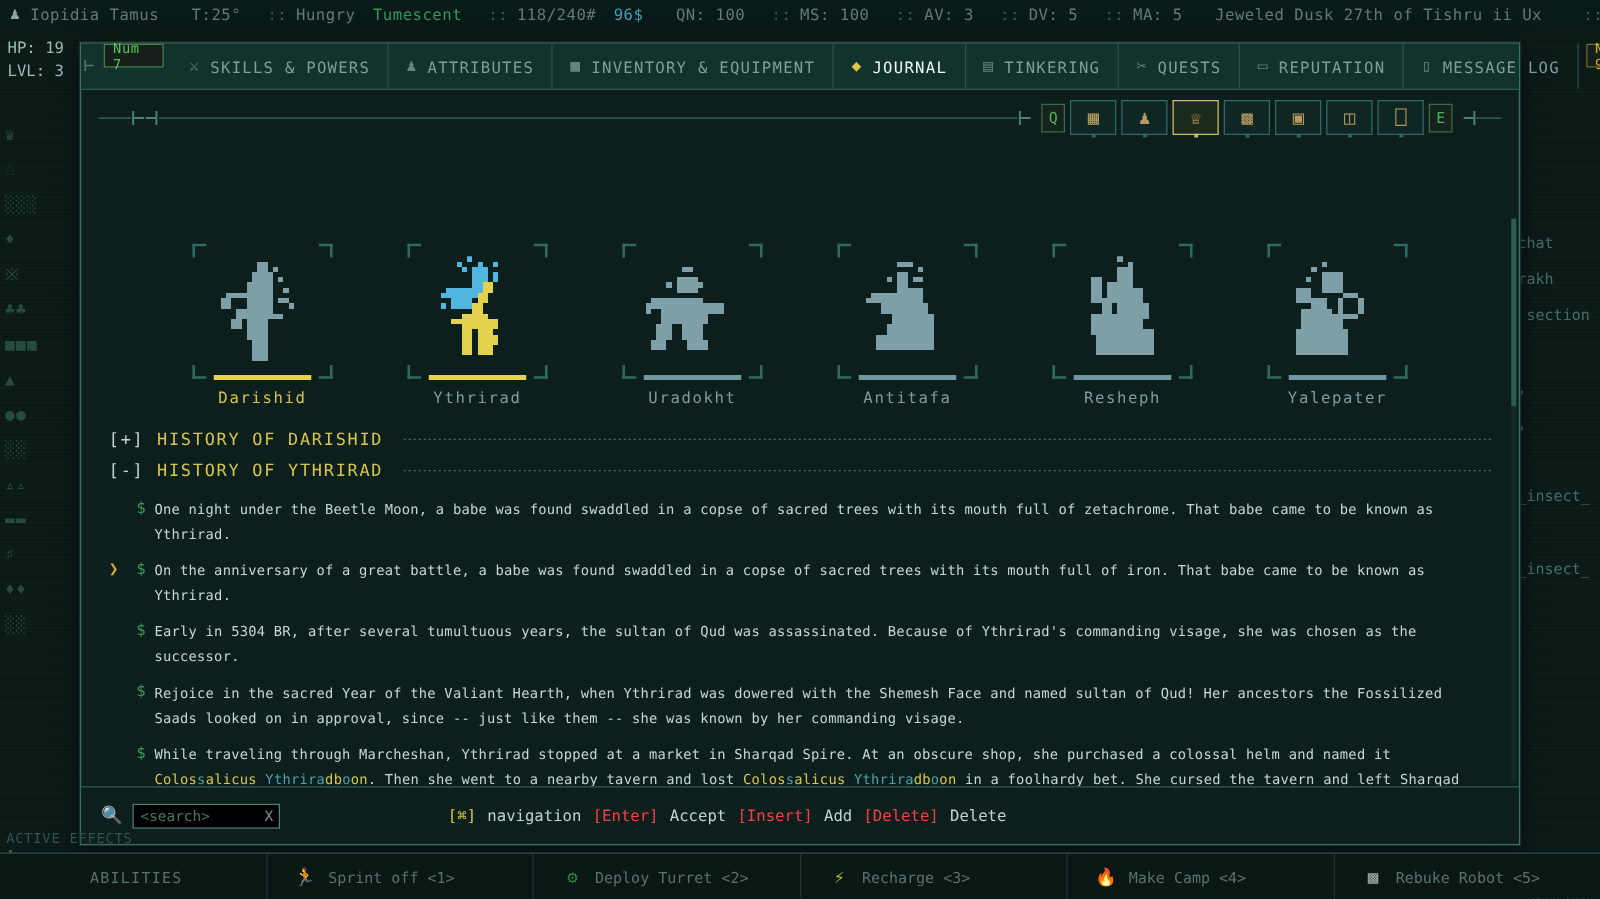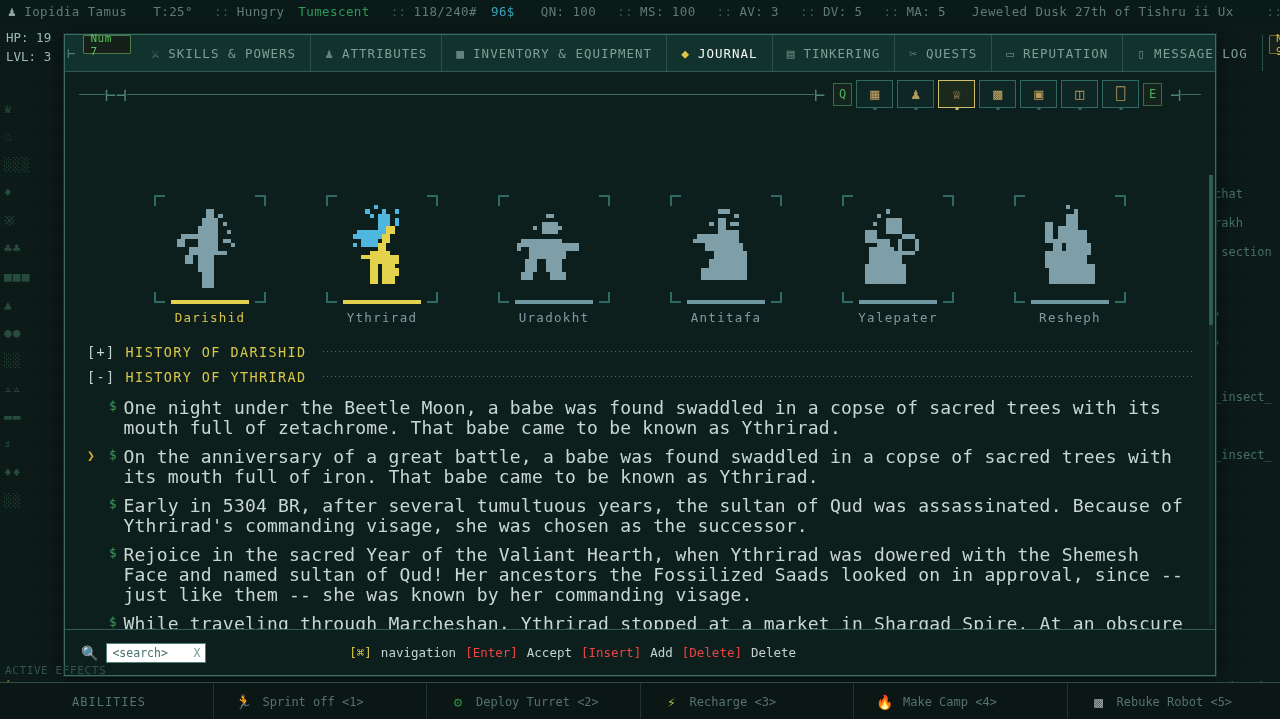--- a/index.html
+++ b/index.html
@@ -165,35 +165,35 @@
     flex:1 1 auto; height:1px; margin-left:6px;
     background-image: linear-gradient(to right, #4a6f66 35%, rgba(0,0,0,0) 0%);
     background-size: 4px 1px; background-repeat: repeat-x;
   }
   .entry { position:relative; display:flex; margin:9px 0 0 0; padding-left:22px; }
   .entry .caret {
     position:absolute; left:0; top:1px; color:#d8a833; font-size:13px;
   }
   .entry .dollar { color:#3f9c5a; margin-right:7px; flex:0 0 auto; font-size:12.5px; }
   .entry .txt {
-    color:#c9d6d2; font-size:18px; line-height:20px; letter-spacing:.2px;
+    color:#c9d6d2; font-size:11px; line-height:20px; letter-spacing:.2px;
   }
   .item-y { color:#d8c64c; }
   .item-c { color:#4c9fa8; }
 
   
   .footer {
     position:absolute; left:0; right:0; bottom:0; height:46px;
     border-top:1px solid #2f5c52; background:#0d1f1c;
     display:flex; align-items:center; padding:0 16px;
   }
   .search-wrap { display:flex; align-items:center; gap:8px; }
   .mag { color:#6c8f87; font-size:14px; }
   .search-box {
-    width:100px; height:20px; border:1px solid #4f8379; background:#ffffff;
+    width:118px; height:20px; border:1px solid #4f8379; background:#000000;
     display:flex; align-items:center; justify-content:space-between; padding:0 5px;
   }
   .search-box .ph { color:#49736b; font-size:11.5px; }
   .search-box .x { color:#7d9a93; font-size:11.5px; }
   .hints { margin-left:auto; margin-right:auto; display:flex; gap:9px; align-items:center;
            color:#c6d2cf; font-size:12.5px; transform:translateX(-130px); white-space:nowrap;}
   .hints .k { color:#ef4444; }
   .hints .navk { color:#d8c64c; }
 
   .scrollbar {
@@ -472,60 +472,60 @@
           <div class="p-name">Antitafa</div>
         </div>
 
         <div class="portrait">
           <span class="corner c-tl"></span>
           <span class="corner c-tr"></span>
           <span class="corner c-bl"></span>
           <span class="corner c-br"></span>
           <svg class="sprite" viewBox="0 0 24 22" shape-rendering="crispEdges">
             <g fill="#7e9fa8">
+              <rect x="11" y="0" width="1" height="1"></rect>
+                <rect x="13" y="1" width="1" height="1"></rect>
+              <rect x="11" y="2" width="3" height="4"></rect>
+              <rect x="6" y="4" width="2" height="5"></rect>
+              <rect x="9" y="5" width="2" height="4"></rect>
+              <rect x="8" y="8" width="2" height="4"></rect>
+              <rect x="11" y="6" width="5" height="5"></rect>
+              <rect x="16" y="9" width="1" height="3"></rect>
+              <rect x="6" y="11" width="10" height="4"></rect>
+              <rect x="7" y="14" width="11" height="5"></rect>
+            </g>
+          </svg>
+          <div class="pedestal"></div>
+          <div class="p-name">Resheph</div>
+        </div>
+
+        <div class="portrait">
+          <span class="corner c-tl"></span>
+          <span class="corner c-tr"></span>
+          <span class="corner c-bl"></span>
+          <span class="corner c-br"></span>
+          <svg class="sprite" viewBox="0 0 24 22" shape-rendering="crispEdges">
+            <g fill="#7e9fa8">
               <rect x="7" y="2" width="1" height="1"></rect>
                 <rect x="9" y="1" width="1" height="1"></rect>
               <rect x="6" y="4" width="1" height="1"></rect>
               <rect x="9" y="3" width="4" height="4"></rect>
               <rect x="4" y="6" width="3" height="3"></rect>
               <rect x="7" y="8" width="3" height="3"></rect>
               <rect x="13" y="7" width="3" height="1"></rect>
                 <rect x="12" y="8" width="1" height="3"></rect>
               <rect x="16" y="8" width="1" height="3"></rect>
                 <rect x="13" y="11" width="3" height="1"></rect>
               <rect x="5" y="10" width="6" height="4"></rect>
               <rect x="9" y="11" width="4" height="3"></rect>
               <rect x="4" y="14" width="10" height="5"></rect>
             </g>
           </svg>
           <div class="pedestal"></div>
           <div class="p-name">Yalepater</div>
-        </div>
-
-        <div class="portrait">
-          <span class="corner c-tl"></span>
-          <span class="corner c-tr"></span>
-          <span class="corner c-bl"></span>
-          <span class="corner c-br"></span>
-          <svg class="sprite" viewBox="0 0 24 22" shape-rendering="crispEdges">
-            <g fill="#7e9fa8">
-              <rect x="11" y="0" width="1" height="1"></rect>
-                <rect x="13" y="1" width="1" height="1"></rect>
-              <rect x="11" y="2" width="3" height="4"></rect>
-              <rect x="6" y="4" width="2" height="5"></rect>
-              <rect x="9" y="5" width="2" height="4"></rect>
-              <rect x="8" y="8" width="2" height="4"></rect>
-              <rect x="11" y="6" width="5" height="5"></rect>
-              <rect x="16" y="9" width="1" height="3"></rect>
-              <rect x="6" y="11" width="10" height="4"></rect>
-              <rect x="7" y="14" width="11" height="5"></rect>
-            </g>
-          </svg>
-          <div class="pedestal"></div>
-          <div class="p-name">Resheph</div>
         </div>
       </div>
 
       <div class="body">
 
         <div class="hist-head">
           <span class="tog">[+]</span>
           <span>HISTORY OF DARISHID</span>
           <span class="dots"></span>
         </div>

